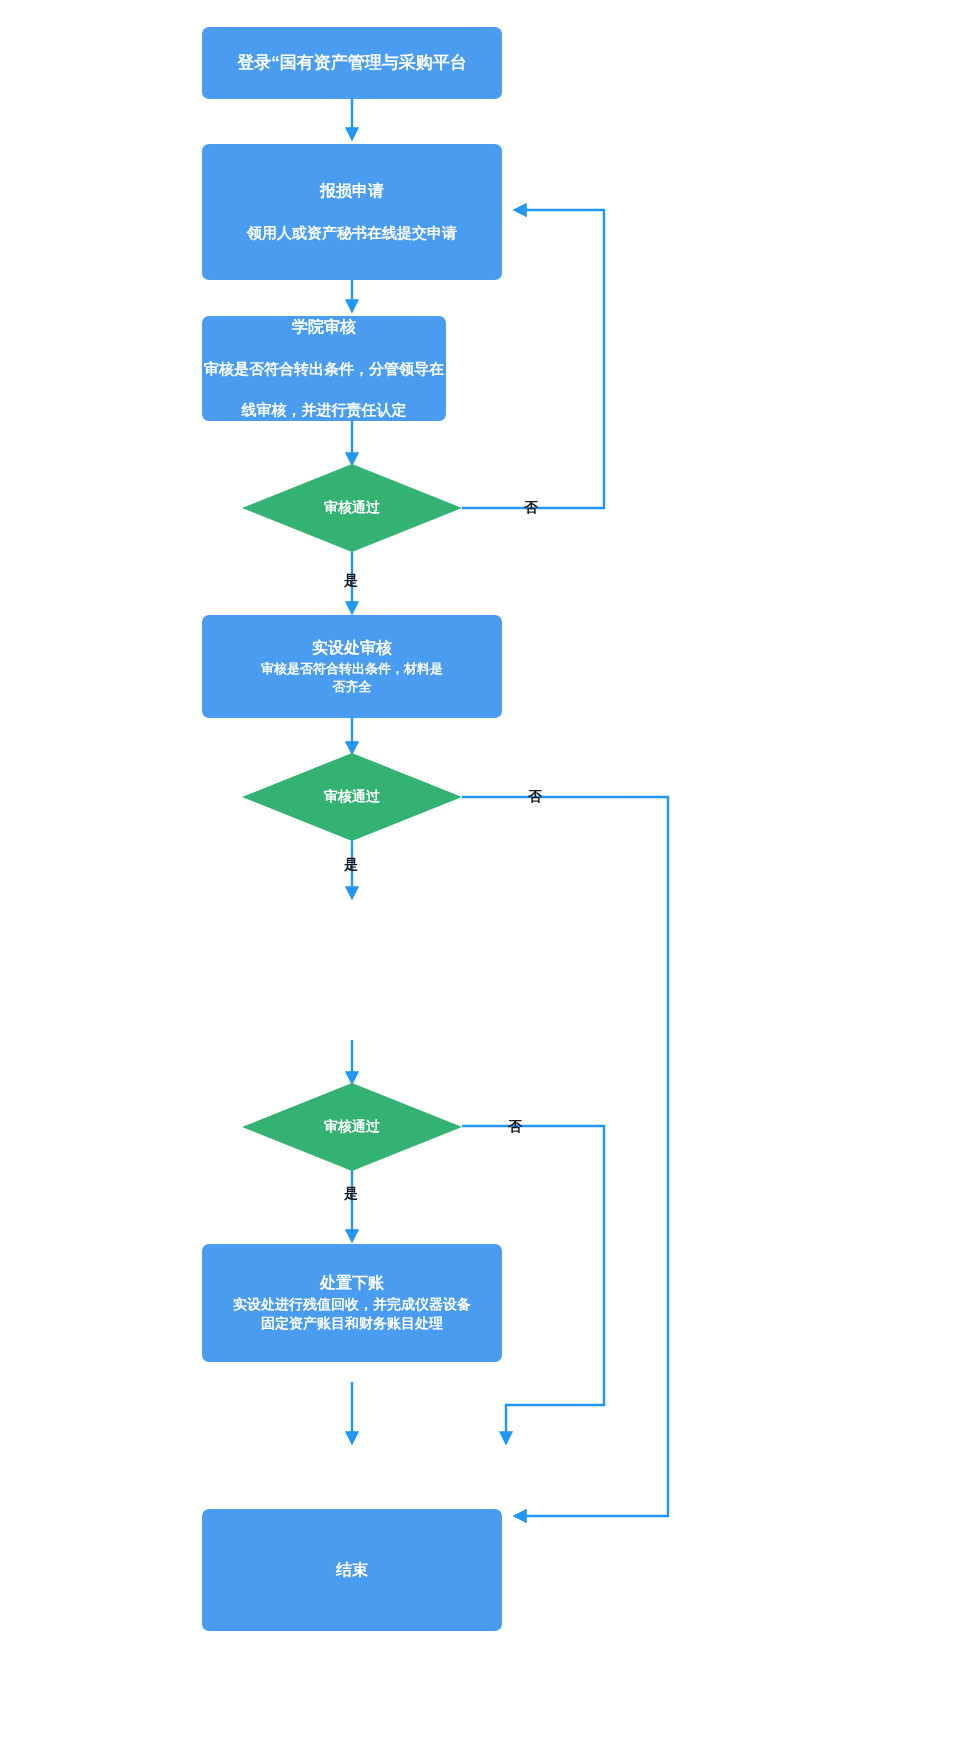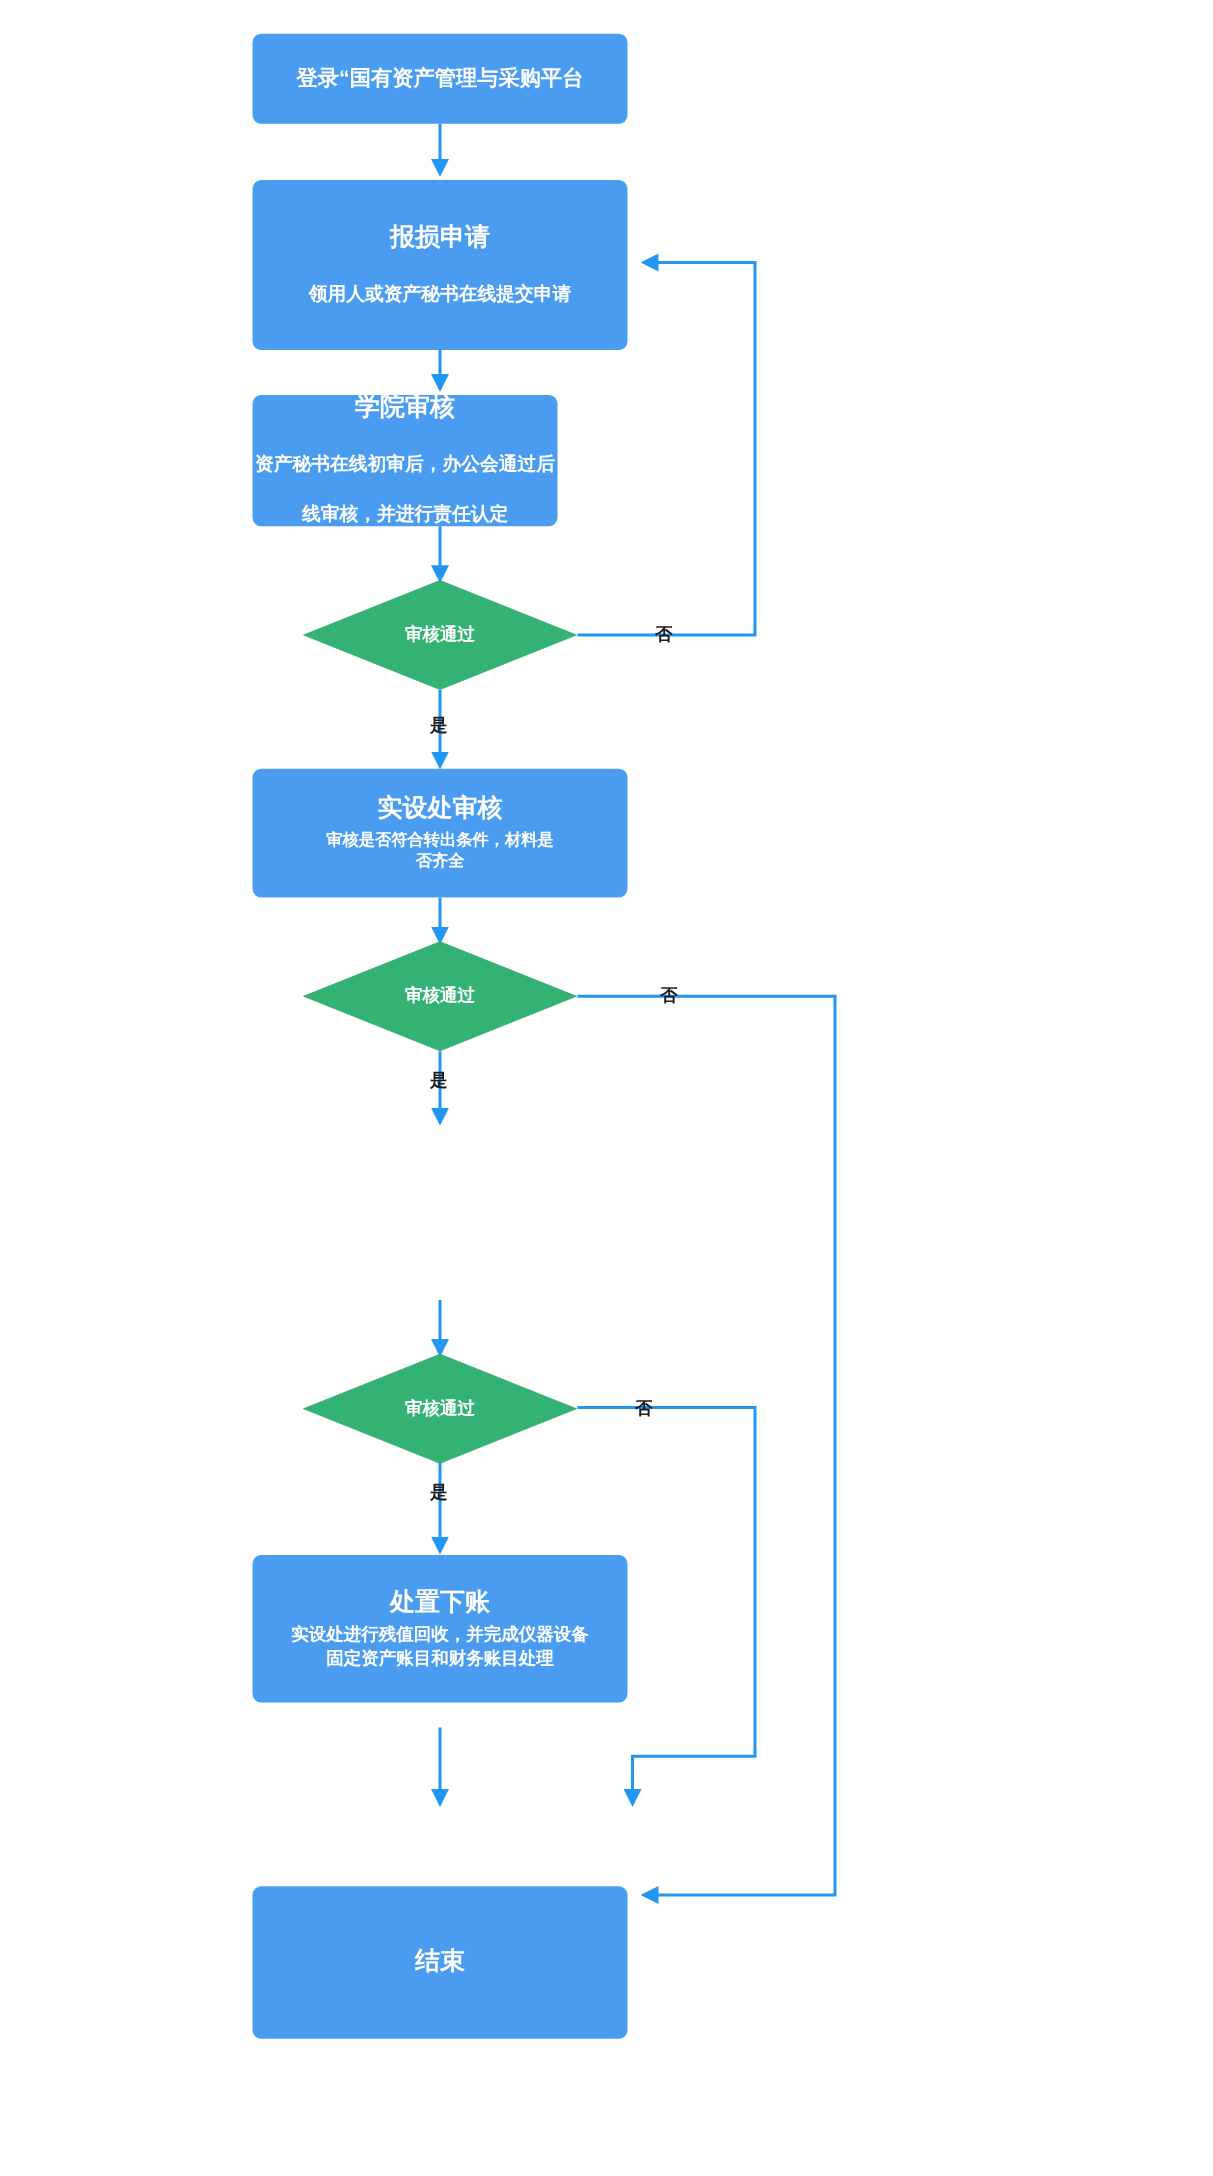--- a/index.html
+++ b/index.html
@@ -39,21 +39,21 @@
     font-weight:bold;
     line-height:1.28;
   }
   .node .sub{
     font-weight:bold;
     line-height:1.35;
   }
   .node.has-sub .title{ margin-bottom:2px; }
 
   
-  .t20{ font-size:20px; }
+  .t20{ font-size:16px; }
   .t17{ font-size:17px; }
   .s15{ font-size:15px;margin-top:20px; }
   .s14{ font-size:14px; }
   .s13{ font-size:13px; }
 
   
   .node .textwrap{
     width:100%;
     display:flex;
     flex-direction:column;
@@ -148,21 +148,21 @@
   <div class="node has-sub" style="left:202px; top:144px; width:300px; height:136px;">
     <div class="textwrap">
       <div class="title t20 nowrapline">报损申请</div>
       <div class="sub s15 nowrapline">领用人或资产秘书在线提交申请</div>
     </div>
   </div>
 
   <div class="node has-sub" style="left:202px; top:316px; width:244px; height:105px;">
     <div class="textwrap">
       <div class="title t20 nowrapline">学院审核</div>
-      <div class="sub s15 nowrapline">资产秘书在线初审后，办公会通过后</div>
+      <div class="sub s15 nowrapline">审核是否符合转出条件，分管领导在</div>
       <div class="sub s15 nowrapline">线审核，并进行责任认定</div>
     </div>
   </div>
 
   <div class="diamond" style="left:242px; top:464px; width:220px; height:88px;">
     <div class="shape"></div>
     <div class="dlabel">审核通过</div>
   </div>
   <div class="edge-label" style="left:524px; top:500px;">否</div>
   <div class="edge-label" style="left:344px; top:573px;">是</div>

